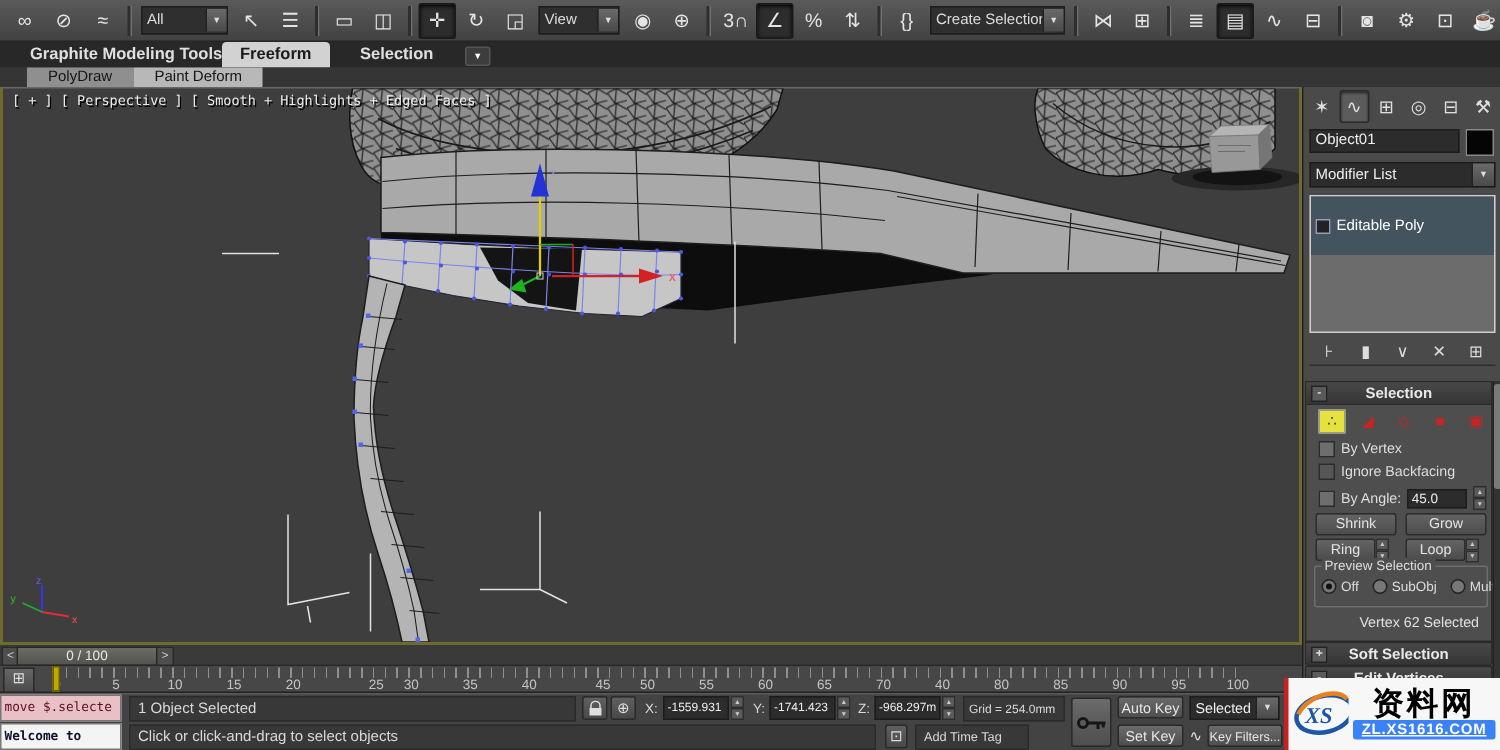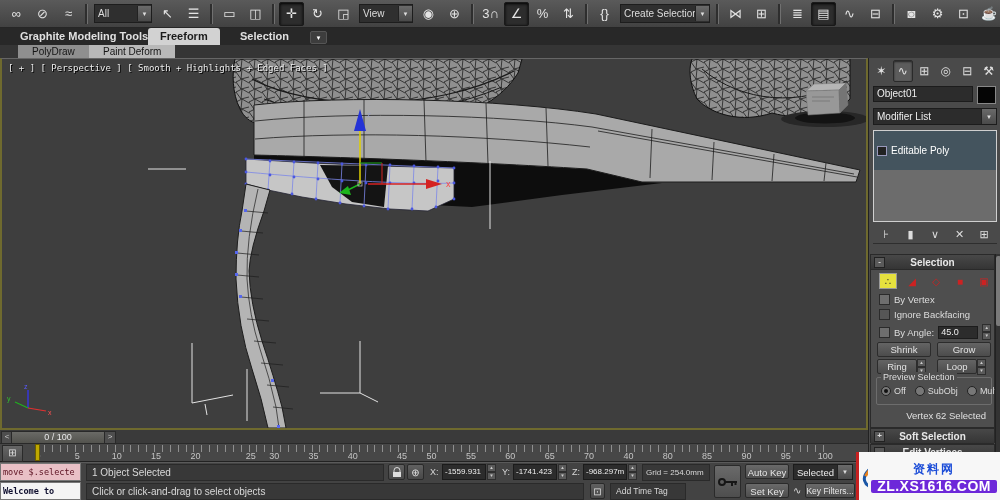--- a/index.html
+++ b/index.html
@@ -111,23 +111,23 @@
   .coordfld{top:1px;width:44px;height:16px;background:#2c2c2c;border:1px solid #1b1b1b;color:#eee;font-size:8px;line-height:14px;padding:0 2px;overflow:hidden;}
   .sicon{top:1px;width:17px;height:16px;background:linear-gradient(#606060,#484848);border:1px solid #2a2a2a;border-radius:2px;
      display:flex;align-items:center;justify-content:center;color:#ddd;font-size:10px;}
   .kbtn{background:linear-gradient(#6a6a6a,#4e4e4e);border:1px solid #2a2a2a;border-radius:2px;color:#e6e6e6;
      font-size:9.5px;text-align:center;}
 
   
   #watermark{position:absolute;left:856px;top:452px;width:144px;height:48px;background:#f7f7f7;border-left:3px solid #c62020;
      z-index:60;display:flex;align-items:center;padding:2px 3px;box-sizing:border-box;gap:3px;}
   #wm-right{display:flex;flex-direction:column;align-items:center;gap:1px;}
-  #wm-site{color:#1d4ed8;font-weight:bold;font-size:12px;letter-spacing:2px;line-height:19px;}
-  #wm-url{background:#6d28d9;color:#fff;font-weight:bold;font-size:14px;letter-spacing:0.5px;line-height:13px;
-     padding:0 6px;border-radius:2px;}
+  #wm-site{color:#000000;font-weight:bold;font-size:21px;letter-spacing:2px;line-height:19px;}
+  #wm-url{background:#3b82f6;color:#fff;font-weight:bold;font-size:10px;letter-spacing:0.5px;line-height:13px;
+     padding:0 6px;border-radius:2px;text-decoration:underline;}
 </style>
 </head>
 <body>
 
 <div id="app">
 
   <div class="main-toolbar">
       <span class="tb-icon">
         <span>∞</span>
       </span>

